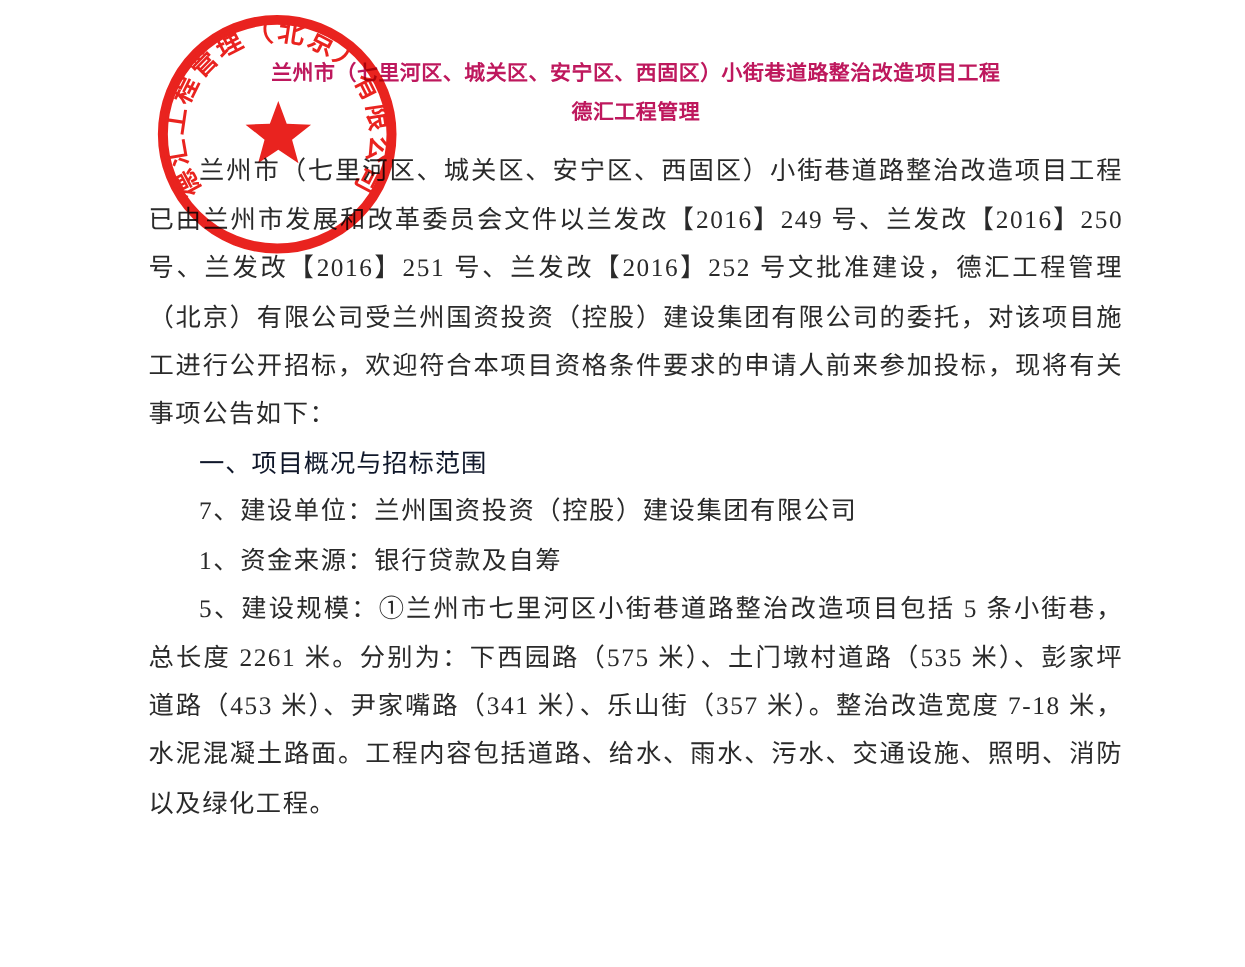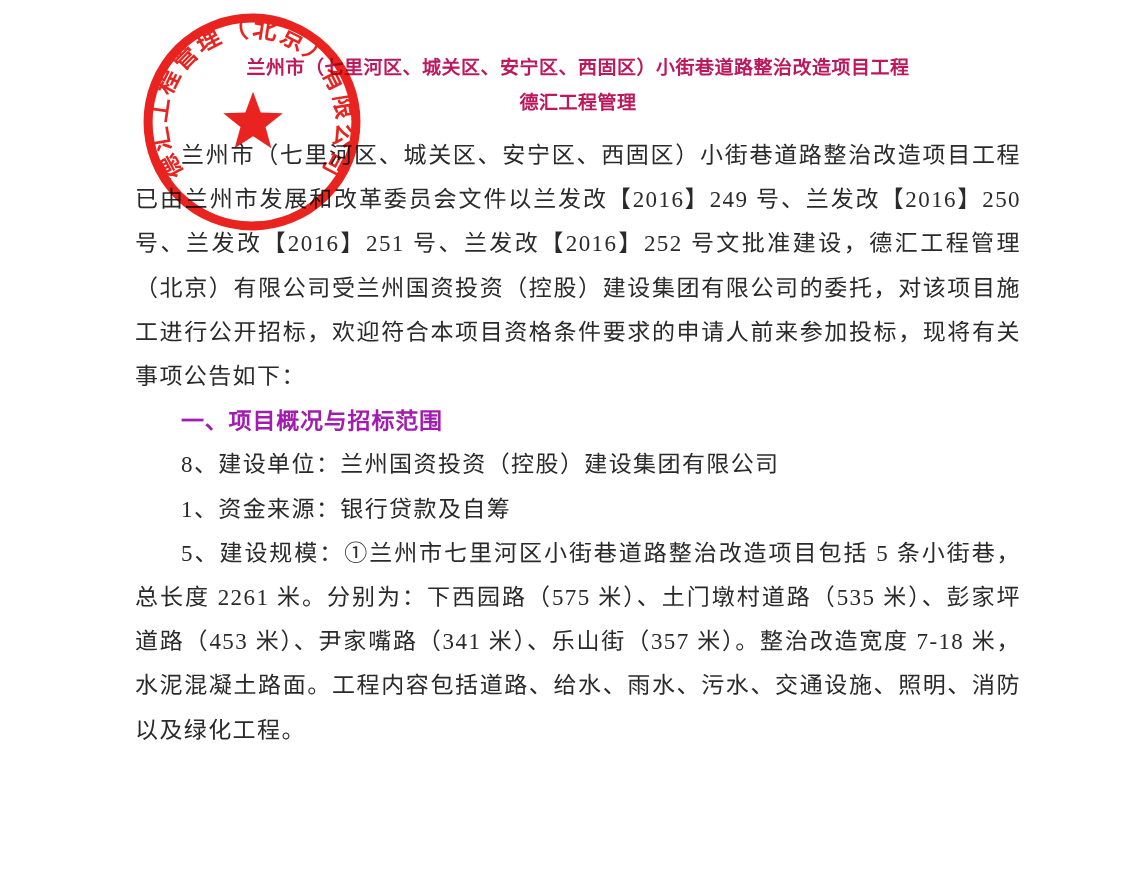--- a/index.html
+++ b/index.html
@@ -39,22 +39,22 @@
     margin: 0;
     font-size: 23px;
     line-height: 44.2px;
     letter-spacing: 1.4px;
     text-align: justify;
     text-indent: 2em;
     color: #2a2a2a;
   }
   .doc-body p.section-heading {
     font-family: "Liberation Sans", "DejaVu Sans", sans-serif;
-    font-weight: 700;
-    color: #a21caf;
+    font-weight: 400;
+    color: #0f172a;
     letter-spacing: 0.8px;
   }
   .stamp {
     position: absolute;
     left: 140px;
     top: 10px;
     width: 224px;
     height: 224px;
     mix-blend-mode: multiply;
     opacity: 0.93;
@@ -82,21 +82,21 @@
       <div>兰州市（七里河区、城关区、安宁区、西固区）小街巷道路整治改造项目工程</div>
       <div>德汇工程管理</div>
     </div>
 
     <div class="doc-body">
       <p>兰州市（七里河区、城关区、安宁区、西固区）小街巷道路整治改造项目工程已由兰州市发展和改革委员会文件以兰发改【2016】249 号、兰发改【2016】250 号、兰发改【2016】251 号、兰发改【2016】252 号文批准建设，德汇工程管理（北京）有限公司受兰州国资投资（控股）建设集团有限公司的委托，对该项目施工进行公开招标，欢迎符合本项目资格条件要求的申请人前来参加投标，现将有关事项公告如下：</p>
 
       <p class="section-heading">一、项目概况与招标范围</p>
 
 
-      <p>8、建设单位：兰州国资投资（控股）建设集团有限公司</p>
+      <p>7、建设单位：兰州国资投资（控股）建设集团有限公司</p>
 
 
       <p>1、资金来源：银行贷款及自筹</p>
 
       <p>5、建设规模：①兰州市七里河区小街巷道路整治改造项目包括 5 条小街巷，总长度 2261 米。分别为：下西园路（575 米）、土门墩村道路（535 米）、彭家坪道路（453 米）、尹家嘴路（341 米）、乐山街（357 米）。整治改造宽度 7-18 米，水泥混凝土路面。工程内容包括道路、给水、雨水、污水、交通设施、照明、消防以及绿化工程。</p>
     </div>
 
   </div>
 
   <div class="stamp">

